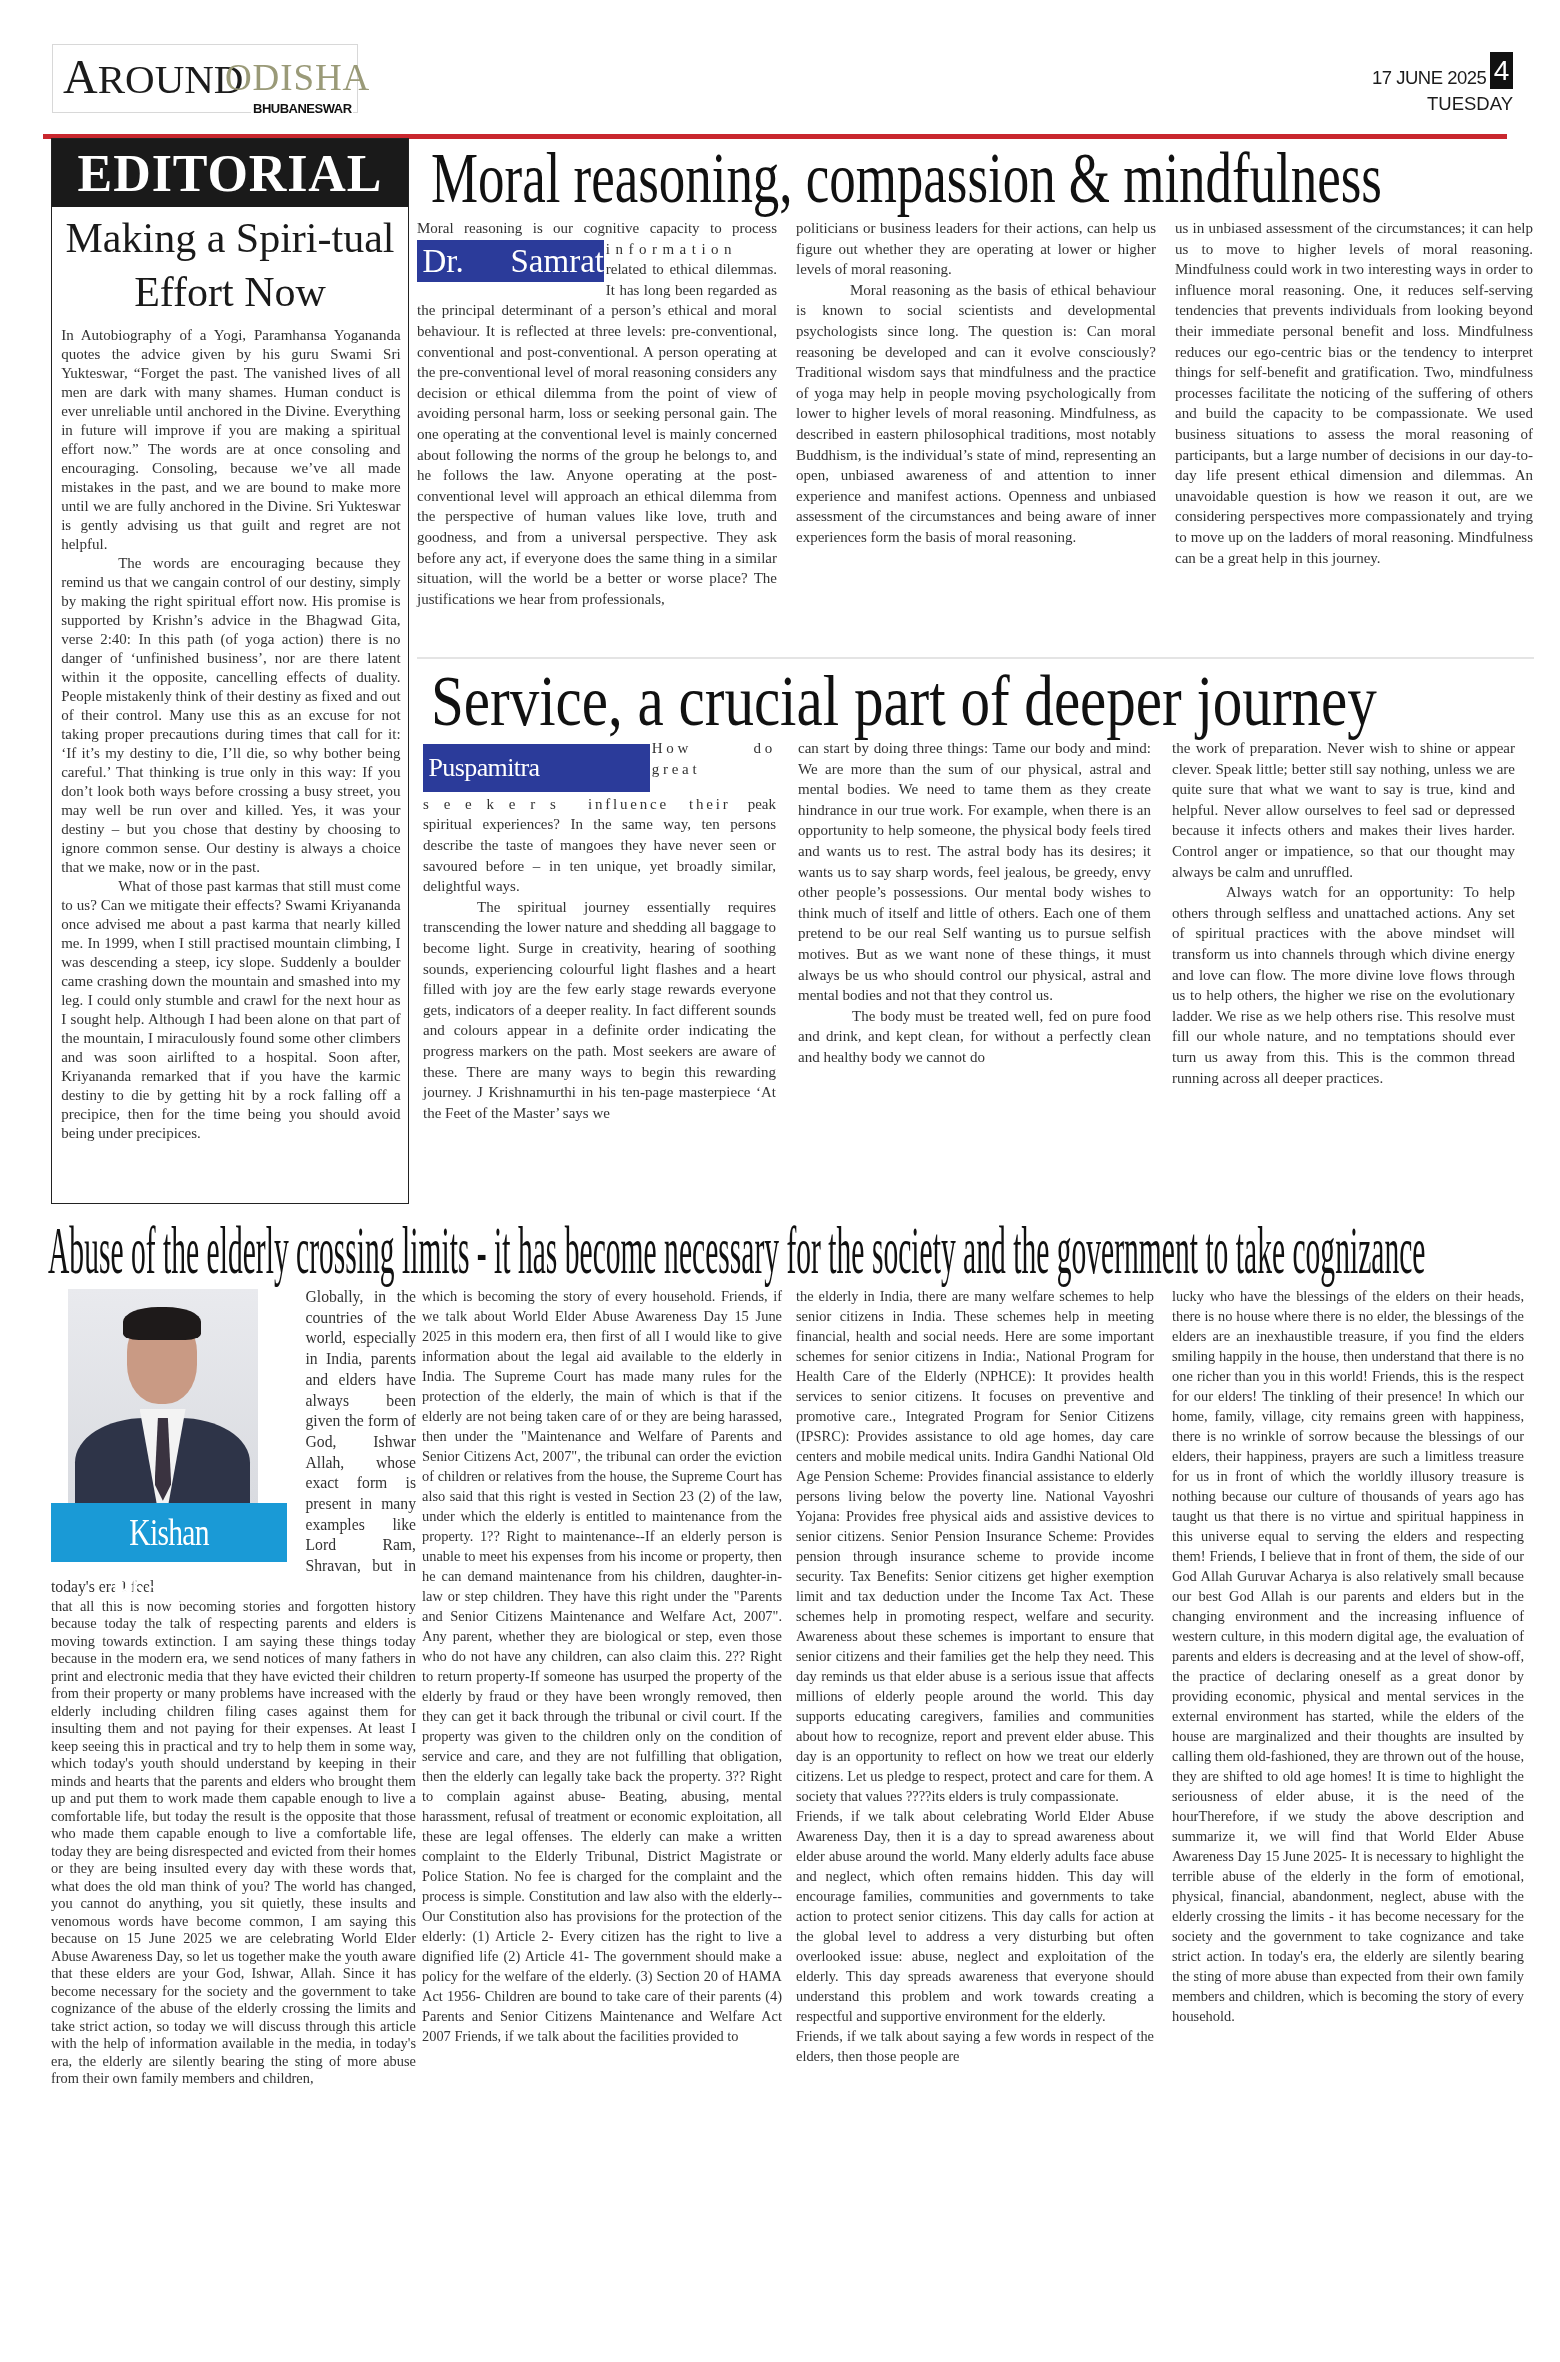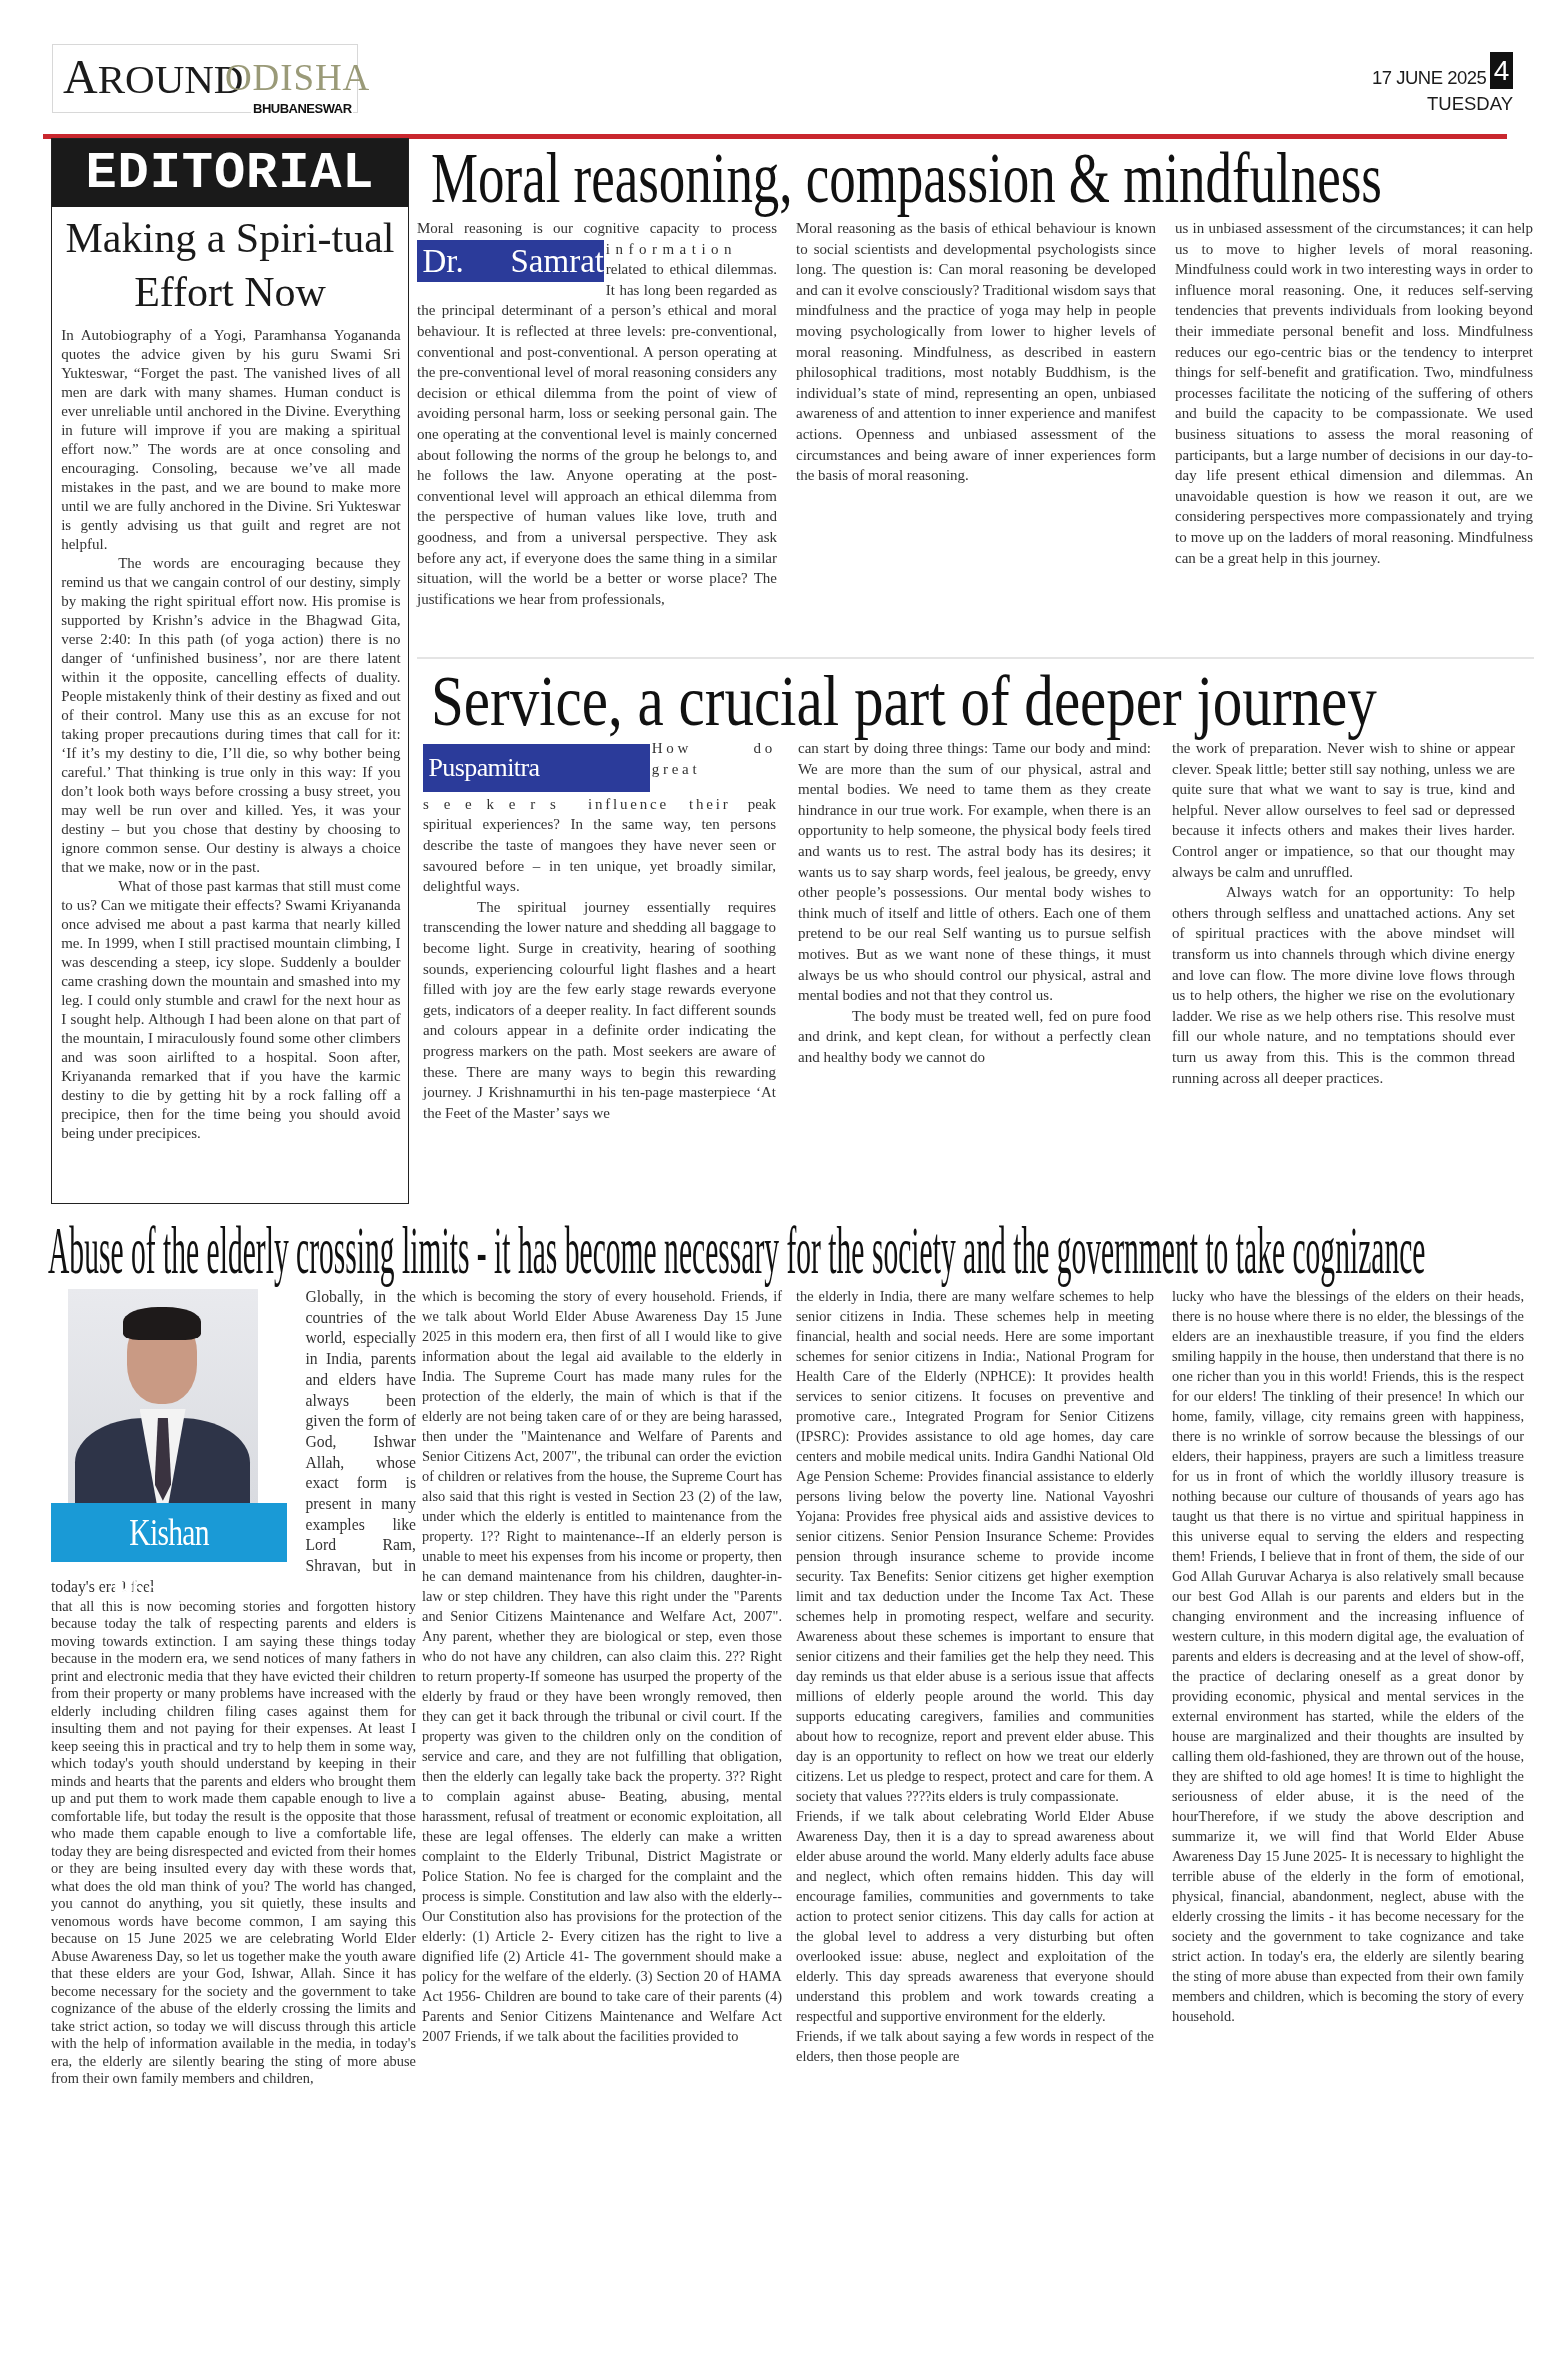--- a/index.html
+++ b/index.html
@@ -13,21 +13,21 @@
   .logo-odisha { position: absolute; left: 172px; top: 11px; font-size: 37px; color: #9a9a78; font-family: "Liberation Serif", serif; letter-spacing: 0.9px; }
   .logo-city { position: absolute; right: 3.7px; bottom: -3.7px; font-size: 13px; font-weight: bold; font-family: "Liberation Sans", sans-serif; color: #111; background: #fff; padding: 0 1.8px; letter-spacing: -0.5px; }
   .dateline { position: absolute; right: 48px; top: 52px; text-align: right; font-family: "Liberation Sans", sans-serif; font-weight: normal; color: #1b1b1b; }
   .date-text { font-size: 18.5px; letter-spacing: -0.5px; vertical-align: bottom; }
   .page-no { display: inline-block; background: #111; color: #fff; font-size: 28px; padding: 0 3.7px; line-height: 37px; margin-left: 3.7px; vertical-align: bottom; }
   .day-text { display: block; font-size: 18.5px; margin-top: 3.7px; }
   .rule-red { position: absolute; left: 43px; right: 54px; top: 134px; height: 4.6px; background: #c9272e; }
 
   
   .editorial { position: absolute; left: 51px; top: 138px; width: 358px; height: 1066px; border: 1.8px solid #222; }
-  .editorial-banner { background: #1a1a1a; color: #fff; text-align: center; height: 68px; font-size: 52px; font-weight: bold; line-height: 70px; font-family: Liberation Mono, monospace; letter-spacing: 0.9px; }
+  .editorial-banner { background: #1a1a1a; color: #fff; text-align: center; height: 68px; font-size: 52px; font-weight: bold; line-height: 70px; font-family: Liberation Serif, serif; letter-spacing: 0.9px; }
   .editorial-title { text-align: center; font-size: 42px; line-height: 54px; padding: 3.7px 7.4px 7.4px; color: #1a1a1a; font-family: "Liberation Serif", serif; }
   .editorial-body { padding: 0 7.4px 0 9.2px; font-size: 15px; line-height: 19px; text-align: justify; color: #333; }
   .editorial-body p { text-indent: 0; }
   .editorial-body p + p { text-indent: 57px; }
 
   
   .headline { position: absolute; font-family: "Liberation Serif", serif; color: #111; white-space: nowrap; transform-origin: left top; }
   .h-moral { left: 431px; top: 138px; font-size: 72px; line-height: 81px; transform: scaleX(0.735); }
   .h-service { left: 431px; top: 661px; font-size: 72px; line-height: 81px; transform: scaleX(0.82); }
   .h-abuse { left: 48px; top: 1209px; font-size: 68px; line-height: 83px; transform: scaleX(0.435); }
@@ -97,20 +97,21 @@
 
 <div class="col moral-1">
   <p class="noindent" style="text-align:justify;text-align-last:justify;">Moral reasoning is our cognitive capacity to process</p>
   <p class="noindent" style="text-indent:0">
     <span class="byline byline-dark byline-samrat">Dr. Samrat Kar</span>
     <span class="spread">information</span>
     <span>related to ethical dilemmas. It has long been regarded as the principal determinant of a person’s ethical and moral behaviour. It is reflected at three levels: pre-conventional, conventional and post-conventional. A person operating at the pre-conventional level of moral reasoning considers any decision or ethical dilemma from the point of view of avoiding personal harm, loss or seeking personal gain. The one operating at the conventional level is mainly concerned about following the norms of the group he belongs to, and he follows the law. Anyone operating at the post-conventional level will approach an ethical dilemma from the perspective of human values like love, truth and goodness, and from a universal perspective. They ask before any act, if everyone does the same thing in a similar situation, will the world be a better or worse place? The justifications we hear from professionals,</span>
   </p>
 </div>
 <div class="col moral-2">
+  <p class="noindent">politicians or business leaders for their actions, can help us figure out whether they are operating at lower or higher levels of moral reasoning.</p>
   <p>Moral reasoning as the basis of ethical behaviour is known to social scientists and developmental psychologists since long. The question is: Can moral reasoning be developed and can it evolve consciously? Traditional wisdom says that mindfulness and the practice of yoga may help in people moving psychologically from lower to higher levels of moral reasoning. Mindfulness, as described in eastern philosophical traditions, most notably Buddhism, is the individual’s state of mind, representing an open, unbiased awareness of and attention to inner experience and manifest actions. Openness and unbiased assessment of the circumstances and being aware of inner experiences form the basis of moral reasoning.</p>
 </div>
 <div class="col moral-3">
   <p class="noindent">us in unbiased assessment of the circumstances; it can help us to move to higher levels of moral reasoning. Mindfulness could work in two interesting ways in order to influence moral reasoning. One, it reduces self-serving tendencies that prevents individuals from looking beyond their immediate personal benefit and loss. Mindfulness reduces our ego-centric bias or the tendency to interpret things for self-benefit and gratification. Two, mindfulness processes facilitate the noticing of the suffering of others and build the capacity to be compassionate. We used business situations to assess the moral reasoning of participants, but a large number of decisions in our day-to-day life present ethical dimension and dilemmas. An unavoidable question is how we reason it out, are we considering perspectives more compassionately and trying to move up on the ladders of moral reasoning. Mindfulness can be a great help in this journey.</p>
 </div>
 <div class="sep-grey" style="top:657px"></div>
 
 <div class="headline h-service">Service, a crucial part of deeper journey</div>
 
 <div class="col service-1">

